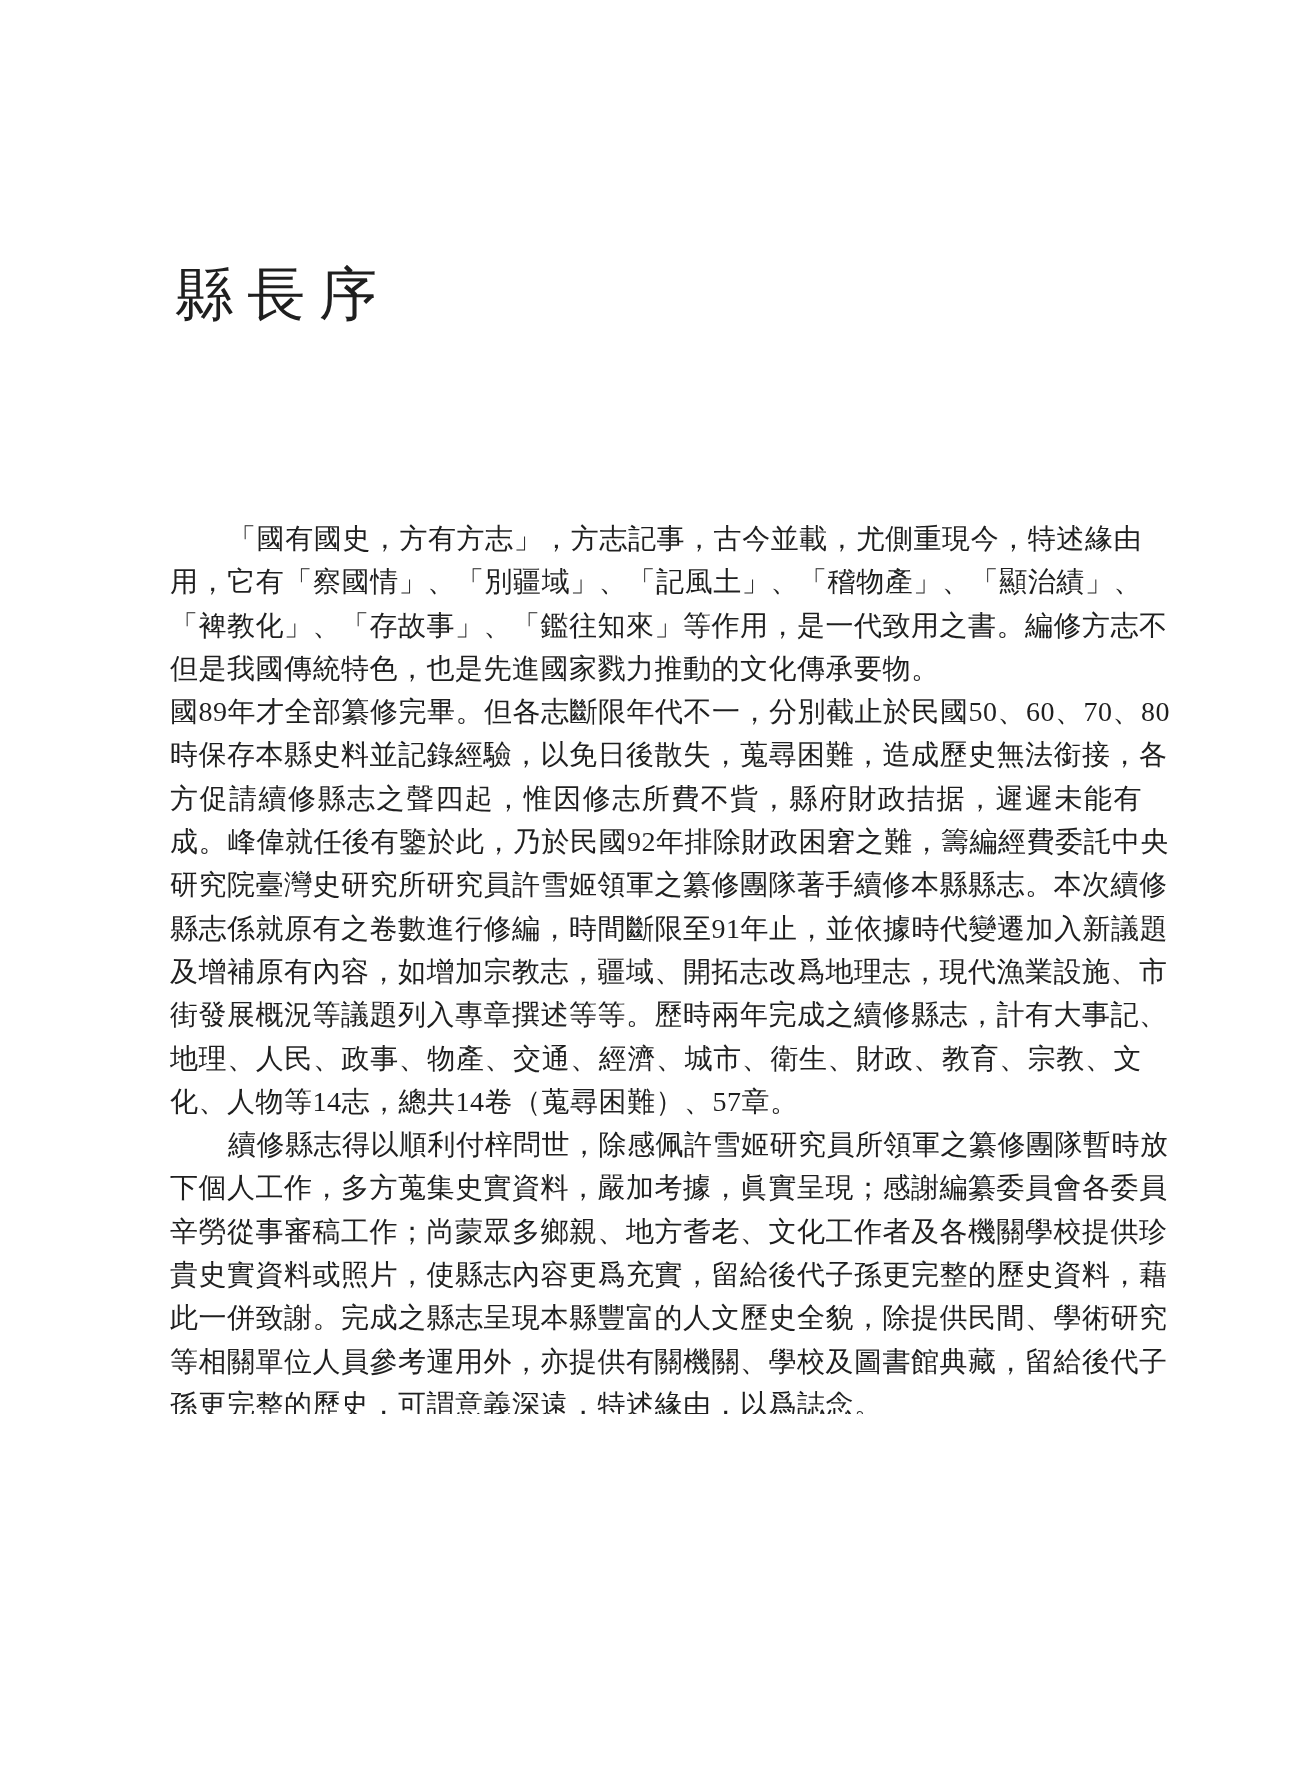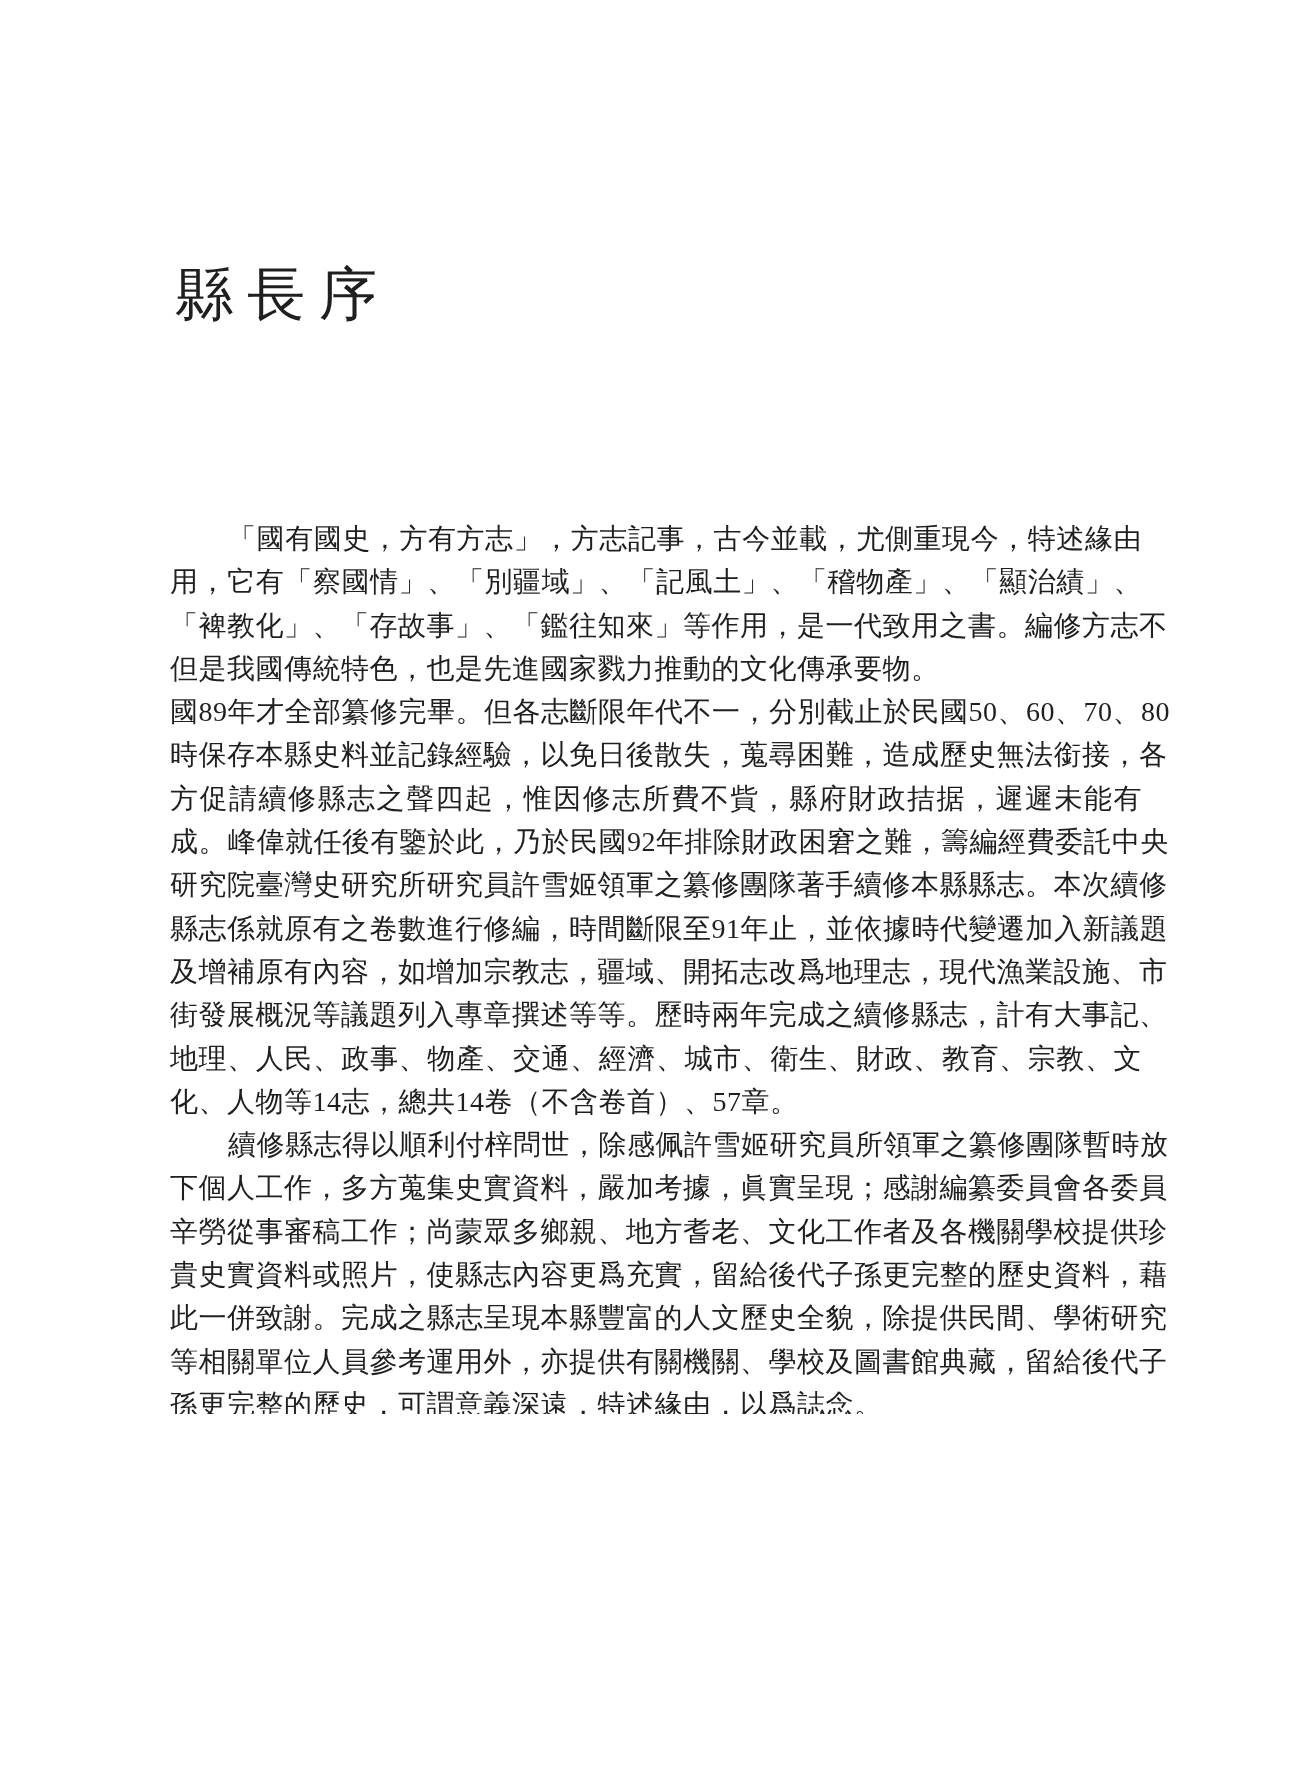--- a/index.html
+++ b/index.html
@@ -116,21 +116,21 @@
       <div class="line last">方促請續修縣志之聲四起，惟因修志所費不貲，縣府財政拮据，遲遲未能有成。</div>
     </div>
 
     <div class="para">
       <div class="line indent">峰偉就任後有鑒於此，乃於民國92年排除財政困窘之難，籌編經費委託中央</div>
       <div class="line">研究院臺灣史研究所研究員許雪姬領軍之纂修團隊著手續修本縣縣志。本次續修</div>
       <div class="line">縣志係就原有之卷數進行修編，時間斷限至91年止，並依據時代變遷加入新議題</div>
       <div class="line">及增補原有內容，如增加宗教志，疆域、開拓志改爲地理志，現代漁業設施、市</div>
       <div class="line">街發展概況等議題列入專章撰述等等。歷時兩年完成之續修縣志，計有大事記、</div>
       <div class="line">地理、人民、政事、物產、交通、經濟、城市、衛生、財政、教育、宗教、文</div>
-      <div class="line last">化、人物等14志，總共14卷（不含卷首）、57章。</div>
+      <div class="line last">化、人物等14志，總共14卷（蒐尋困難）、57章。</div>
     </div>
 
     <div class="para">
       <div class="line indent">續修縣志得以順利付梓問世，除感佩許雪姬研究員所領軍之纂修團隊暫時放</div>
       <div class="line">下個人工作，多方蒐集史實資料，嚴加考據，眞實呈現；感謝編纂委員會各委員</div>
       <div class="line">辛勞從事審稿工作；尚蒙眾多鄉親、地方耆老、文化工作者及各機關學校提供珍</div>
       <div class="line">貴史實資料或照片，使縣志內容更爲充實，留給後代子孫更完整的歷史資料，藉</div>
       <div class="line">此一併致謝。完成之縣志呈現本縣豐富的人文歷史全貌，除提供民間、學術研究</div>
       <div class="line">等相關單位人員參考運用外，亦提供有關機關、學校及圖書館典藏，留給後代子</div>
       <div class="line last">孫更完整的歷史，可謂意義深遠，特述緣由，以爲誌念。</div>

